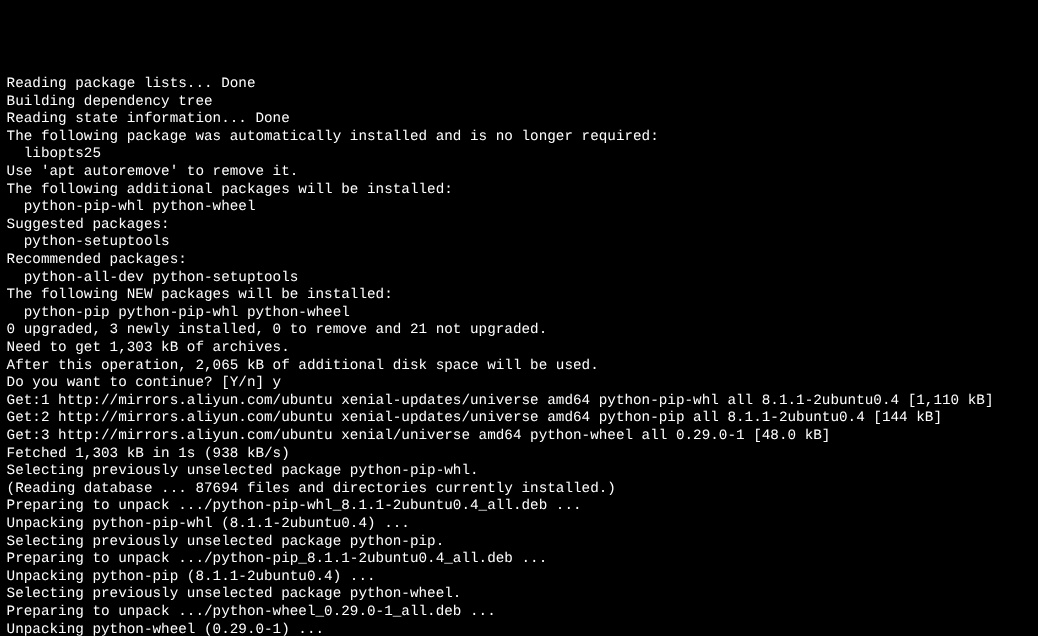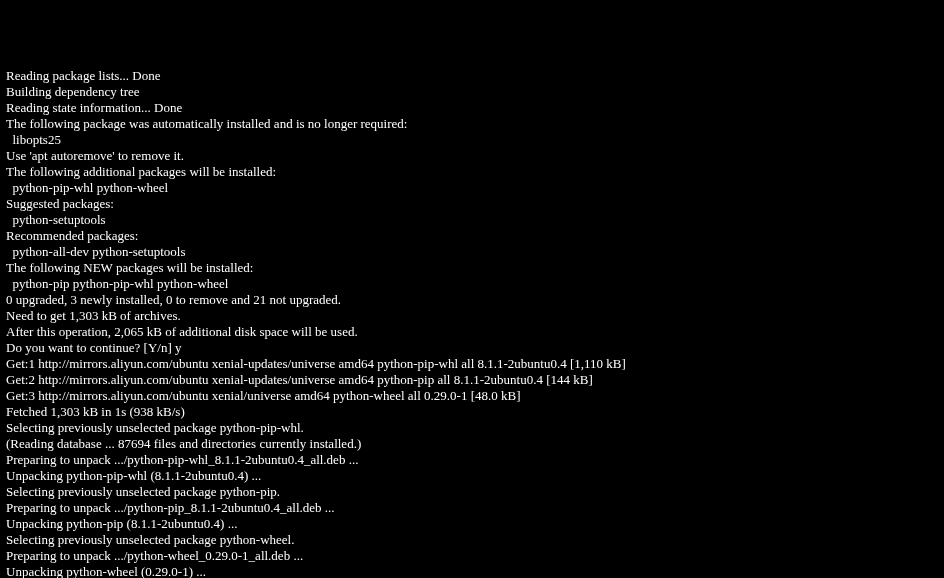--- a/index.html
+++ b/index.html
@@ -14,21 +14,20 @@
       font-size: 13px;
       line-height: 16px;
       padding: 4px 6px;
       width: 944px;
       height: 578px;
       overflow: hidden;
       white-space: pre;
     }
     .terminal-line {
       display: block;
-      font-family: Liberation Serif, serif;
     }
   </style>
 </head>
 <body>
 
 
 
 <div id="terminal-container"><span class="terminal-line">Reading package lists... Done</span><span class="terminal-line">Building dependency tree</span><span class="terminal-line">Reading state information... Done</span><span class="terminal-line">The following package was automatically installed and is no longer required:</span><span class="terminal-line">  libopts25</span><span class="terminal-line">Use 'apt autoremove' to remove it.</span><span class="terminal-line">The following additional packages will be installed:</span><span class="terminal-line">  python-pip-whl python-wheel</span><span class="terminal-line">Suggested packages:</span><span class="terminal-line">  python-setuptools</span><span class="terminal-line">Recommended packages:</span><span class="terminal-line">  python-all-dev python-setuptools</span><span class="terminal-line">The following NEW packages will be installed:</span><span class="terminal-line">  python-pip python-pip-whl python-wheel</span><span class="terminal-line">0 upgraded, 3 newly installed, 0 to remove and 21 not upgraded.</span><span class="terminal-line">Need to get 1,303 kB of archives.</span><span class="terminal-line">After this operation, 2,065 kB of additional disk space will be used.</span><span class="terminal-line">Do you want to continue? [Y/n] y</span><span class="terminal-line">Get:1 http://mirrors.aliyun.com/ubuntu xenial-updates/universe amd64 python-pip-whl all 8.1.1-2ubuntu0.4 [1,110 kB]</span><span class="terminal-line">Get:2 http://mirrors.aliyun.com/ubuntu xenial-updates/universe amd64 python-pip all 8.1.1-2ubuntu0.4 [144 kB]</span><span class="terminal-line">Get:3 http://mirrors.aliyun.com/ubuntu xenial/universe amd64 python-wheel all 0.29.0-1 [48.0 kB]</span><span class="terminal-line">Fetched 1,303 kB in 1s (938 kB/s)</span><span class="terminal-line">Selecting previously unselected package python-pip-whl.</span><span class="terminal-line">(Reading database ... 87694 files and directories currently installed.)</span><span class="terminal-line">Preparing to unpack .../python-pip-whl_8.1.1-2ubuntu0.4_all.deb ...</span><span class="terminal-line">Unpacking python-pip-whl (8.1.1-2ubuntu0.4) ...</span><span class="terminal-line">Selecting previously unselected package python-pip.</span><span class="terminal-line">Preparing to unpack .../python-pip_8.1.1-2ubuntu0.4_all.deb ...</span><span class="terminal-line">Unpacking python-pip (8.1.1-2ubuntu0.4) ...</span><span class="terminal-line">Selecting previously unselected package python-wheel.</span><span class="terminal-line">Preparing to unpack .../python-wheel_0.29.0-1_all.deb ...</span><span class="terminal-line">Unpacking python-wheel (0.29.0-1) ...</span></div>
 
 

